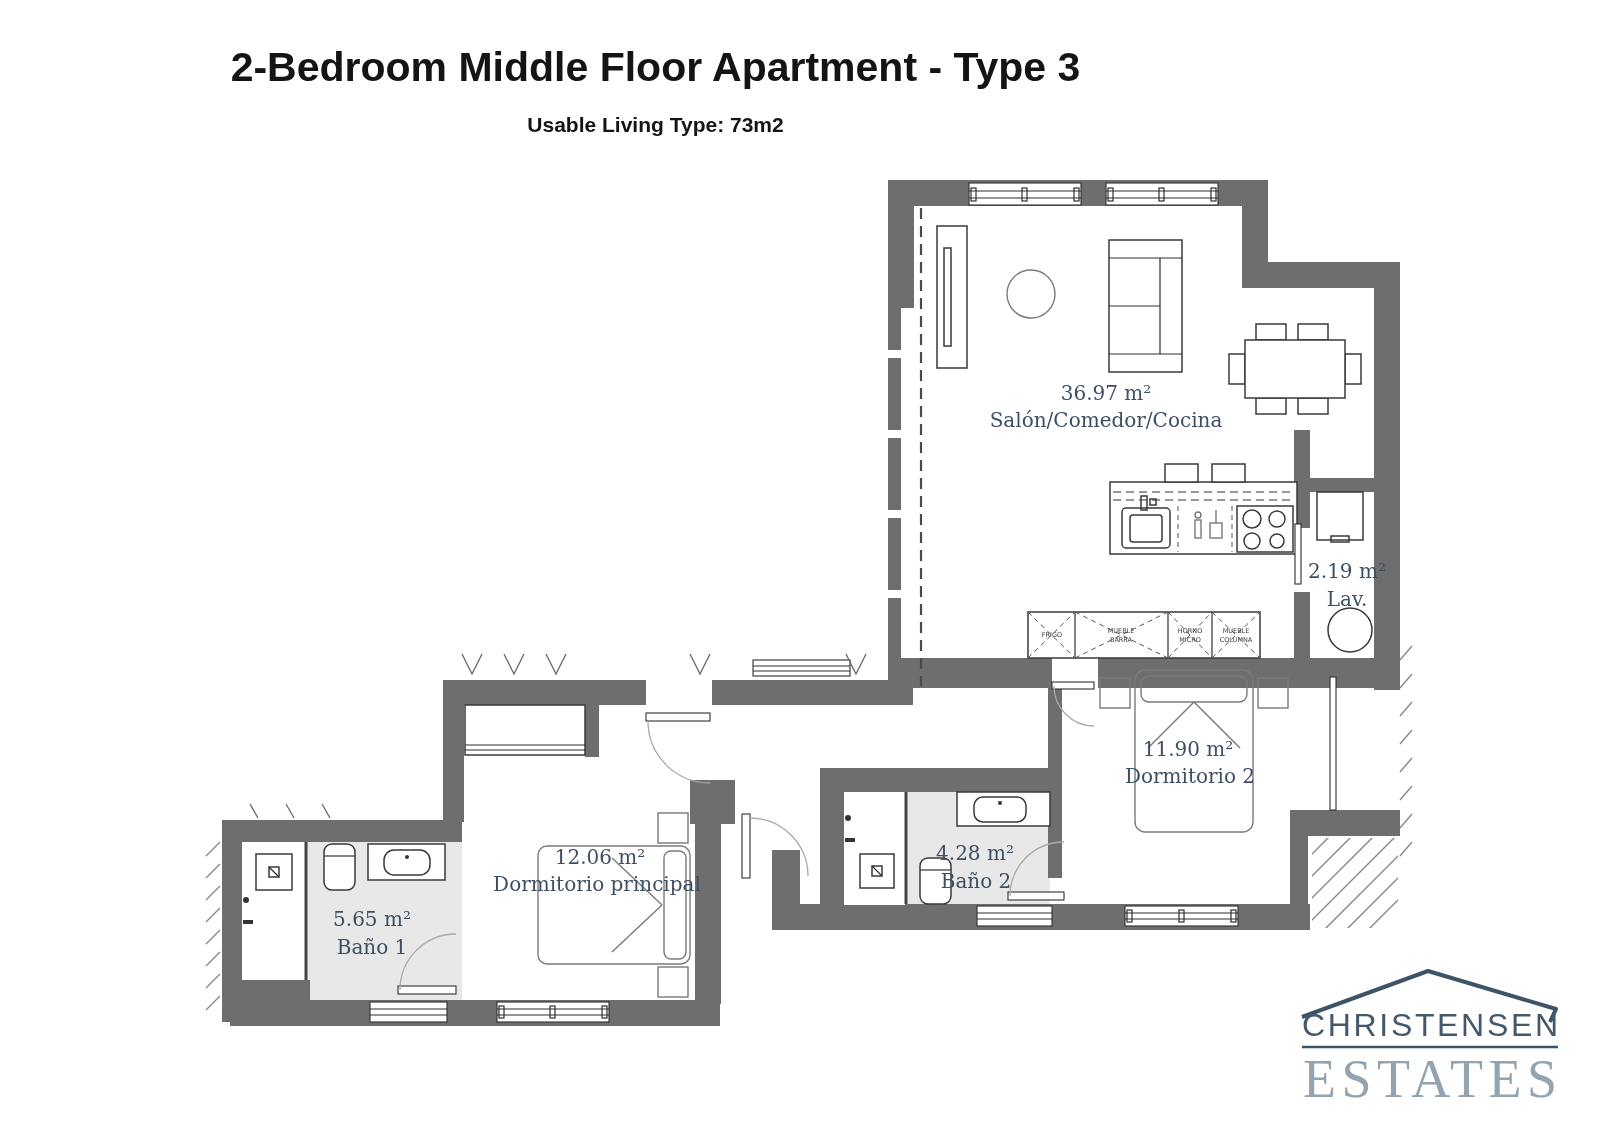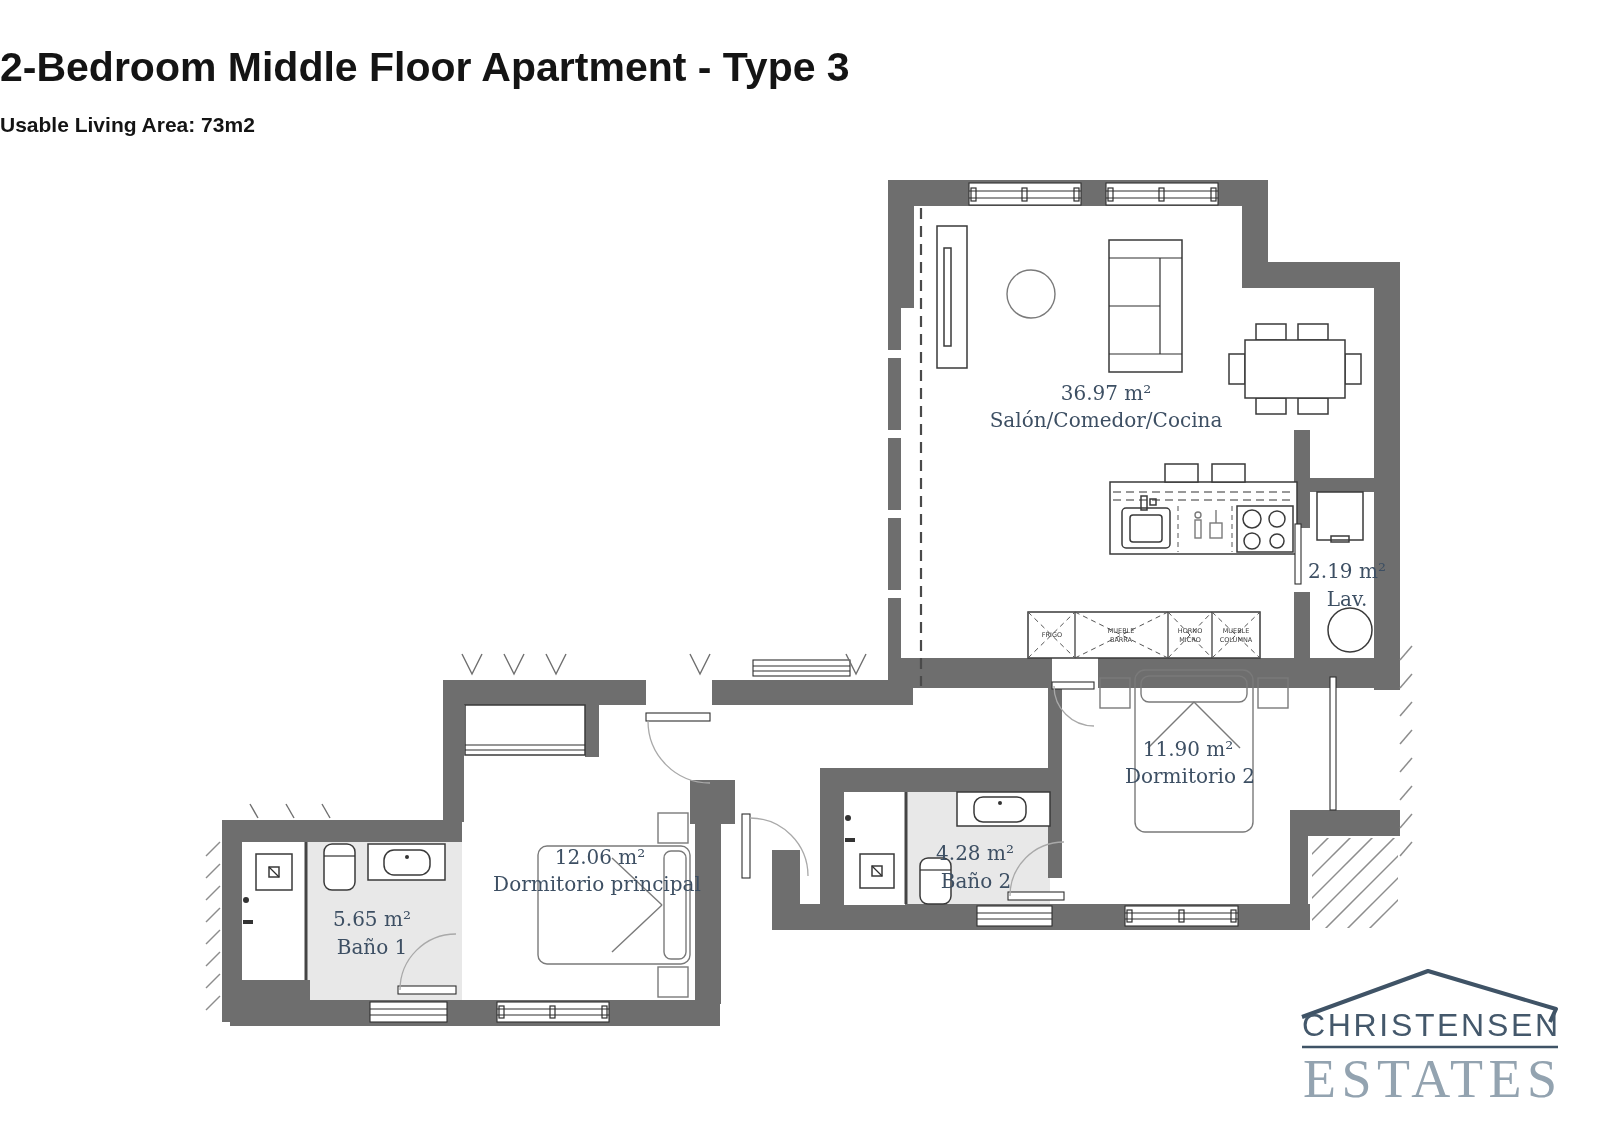--- a/index.html
+++ b/index.html
@@ -1,18 +1,18 @@
 <!DOCTYPE html>
 <html><head>
 <meta charset="utf-8">
 <style>
   html,body{margin:0;padding:0;background:#fff;}
   .page{position:relative;width:1600px;height:1131px;background:#ffffff;overflow:hidden;
         font-family:"Liberation Sans",sans-serif;}
-  .hdr{position:absolute;top:44px;left:0;width:1311px;text-align:left;}
+  .hdr{position:absolute;top:44px;left:0;width:1311px;text-align:center;}
   .hdr h1{margin:0;font-size:41px;font-weight:700;color:#141414;letter-spacing:0px;}
   .hdr .sub{margin-top:22px;font-size:21px;font-weight:700;color:#141414;}
   svg{position:absolute;left:0;top:0;}
   .wall{fill:#6e6e6e;}
   .gapw{fill:#ffffff;}
   .floor{fill:#e8e8e8;}
   .slab{fill:#d9d9d9;}
   .furn{fill:#ffffff;stroke:#3a3a3a;stroke-width:1.5;}
   .furnl{fill:none;stroke:#3a3a3a;stroke-width:1.5;}
   .furng{fill:none;stroke:#7a7a7a;stroke-width:1.4;}
@@ -29,21 +29,21 @@
   .logo-top{font-family:"Liberation Sans",sans-serif;font-size:32px;fill:#44586b;}
   .logo-bot{font-family:"Liberation Serif",serif;font-size:54px;fill:#93a3b0;}
 </style>
 </head>
 <body>
 
 <div class="page">
 
   <div class="hdr">
     <h1>2-Bedroom Middle Floor Apartment - Type 3</h1>
-    <div class="sub">Usable Living Area: 73m2</div>
+    <div class="sub">Usable Living Type: 73m2</div>
   </div>
 
   <svg width="1600" height="1131" viewBox="0 0 1600 1131">
 
     <defs>
       <clipPath id="terr">
           <rect x="1312" y="838" width="86" height="90"></rect>
         </clipPath>
     </defs>
 

